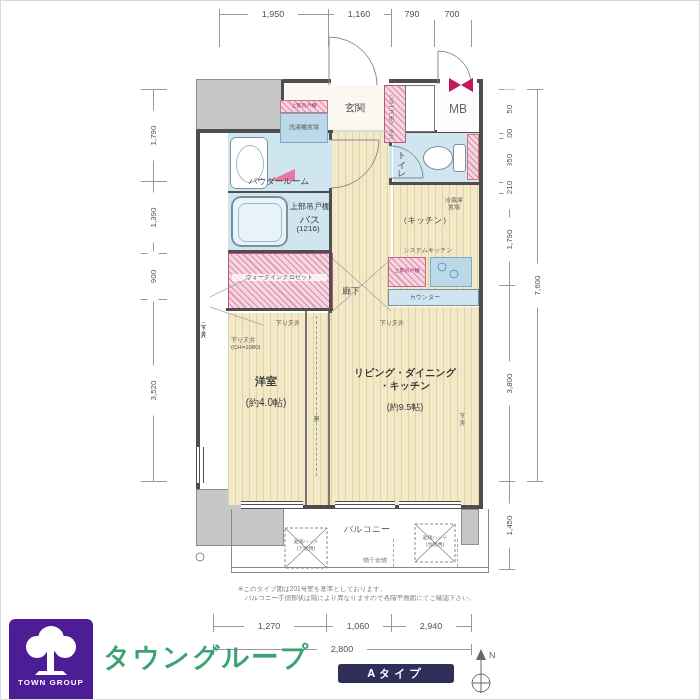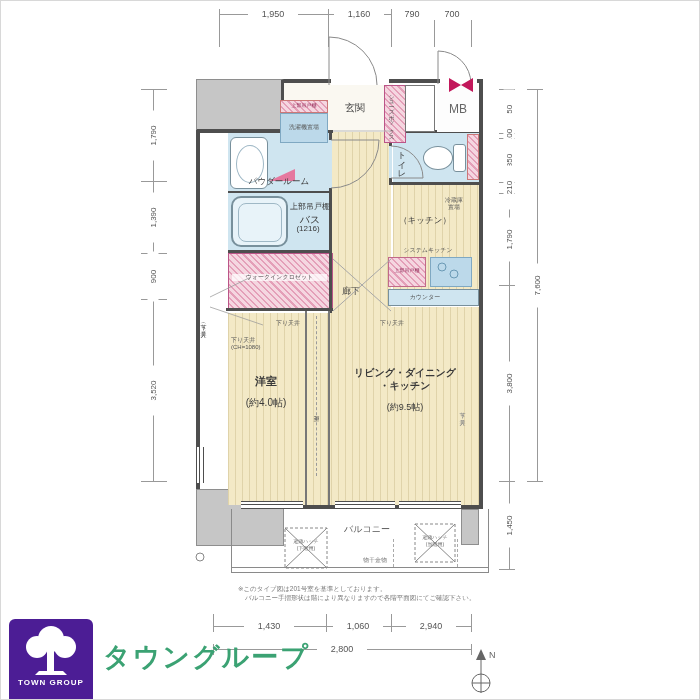--- a/index.html
+++ b/index.html
@@ -67,21 +67,21 @@
   <div class="ln" style="left:536px;top:88px;width:1px;height:392px"></div>
   <div class="ln" style="left:526px;top:88px;width:16px;height:1px"></div>
   <div class="ln" style="left:526px;top:480px;width:16px;height:1px"></div>
   <div class="dt dtv" style="left:514px;top:279px;width:44px">7,600</div>
 
   <div class="ln" style="left:212px;top:625px;width:258px;height:1px"></div>
   <div class="ln" style="left:212px;top:613px;width:1px;height:18px"></div>
   <div class="ln" style="left:325px;top:613px;width:1px;height:18px"></div>
   <div class="ln" style="left:390px;top:613px;width:1px;height:18px"></div>
   <div class="ln" style="left:470px;top:613px;width:1px;height:18px"></div>
-  <div class="dt" style="left:243px;top:620px;width:50px">1,430</div>
+  <div class="dt" style="left:243px;top:620px;width:50px">1,270</div>
   <div class="dt" style="left:332px;top:620px;width:50px">1,060</div>
   <div class="dt" style="left:405px;top:620px;width:50px">2,940</div>
   <div class="ln" style="left:212px;top:648px;width:258px;height:1px"></div>
   <div class="ln" style="left:212px;top:643px;width:1px;height:11px"></div>
   <div class="ln" style="left:470px;top:643px;width:1px;height:11px"></div>
   <div class="dt" style="left:316px;top:643px;width:50px">2,800</div>
 
   <div class="c" style="left:195px;top:78px;width:287px;height:430px;border:4px solid #4e4e4e;box-sizing:border-box;background:#fff"></div>
 
   <div class="c gray" style="left:195px;top:78px;width:88px;height:53px;border-right:3px solid #4e4e4e;border-bottom:3px solid #4e4e4e"></div>
@@ -221,20 +221,23 @@
         <circle cx="28" cy="26" r="11"></circle>
           <circle cx="42" cy="18" r="13"></circle>
           <circle cx="56" cy="26" r="11"></circle>
         <rect x="38" y="28" width="7" height="22"></rect>
         <path d="M30 50 L54 50 L58 54 L26 54 Z"></path>
       </g>
     </svg>
     <div class="lb" style="left:0;top:60px;width:84px;font-size:8px;font-weight:bold;color:#fff;letter-spacing:1px">TOWN GROUP</div>
   </div>
   <div class="lb" style="left:102px;top:642px;width:280px;font-size:27px;font-weight:bold;color:#3ba273;text-align:left;letter-spacing:2px">タウングループ</div>
+  <div class="c" style="left:337px;top:663px;width:116px;height:19px;background:#2f2e58;border-radius:3px">
+    <div class="lb" style="left:0;top:0;width:116px;line-height:19px;font-size:11px;font-weight:bold;color:#fff;letter-spacing:4px">Aタイプ</div>
+  </div>
   <svg class="overlay" width="44" height="54" viewBox="0 0 44 54" style="left:458px;top:644px">
     <g stroke="#666" fill="none" stroke-width="1">
       <line x1="22" y1="48" x2="22" y2="8"></line>
       <circle cx="22" cy="38" r="9"></circle>
       <line x1="13" y1="38" x2="31" y2="38"></line>
     </g>
     <polygon points="17,15 22,4 27,15" fill="#666"></polygon>
     <text x="30" y="13" font-size="9" fill="#666">N</text>
   </svg>
 

